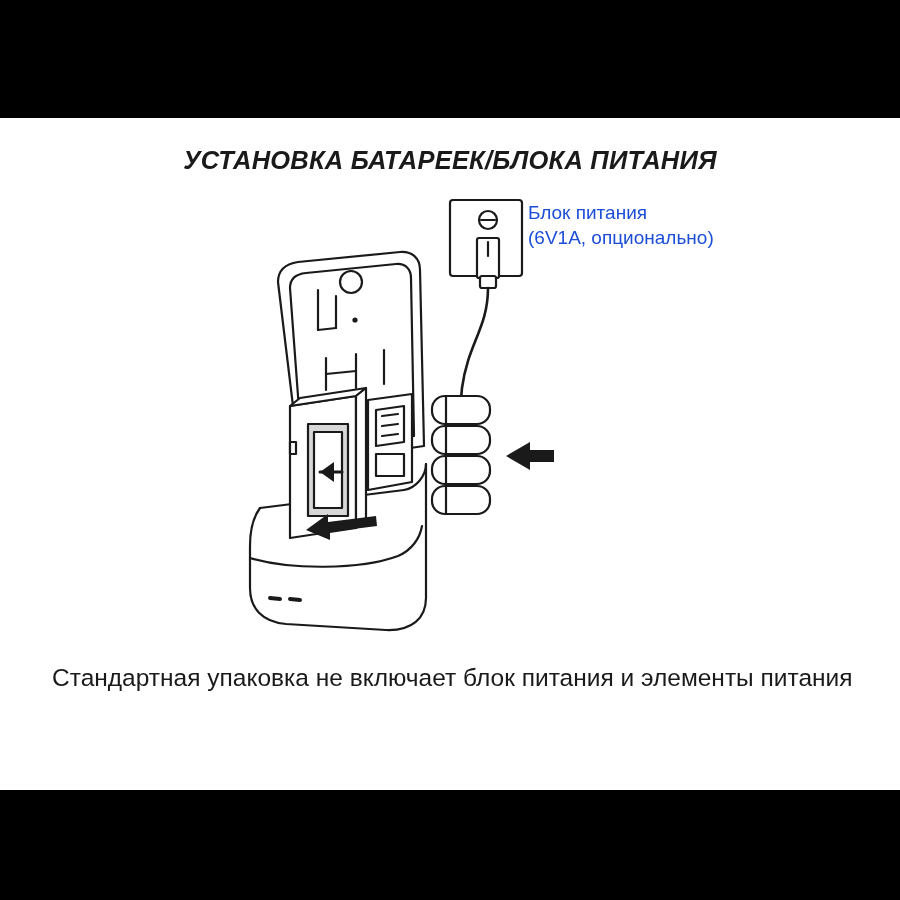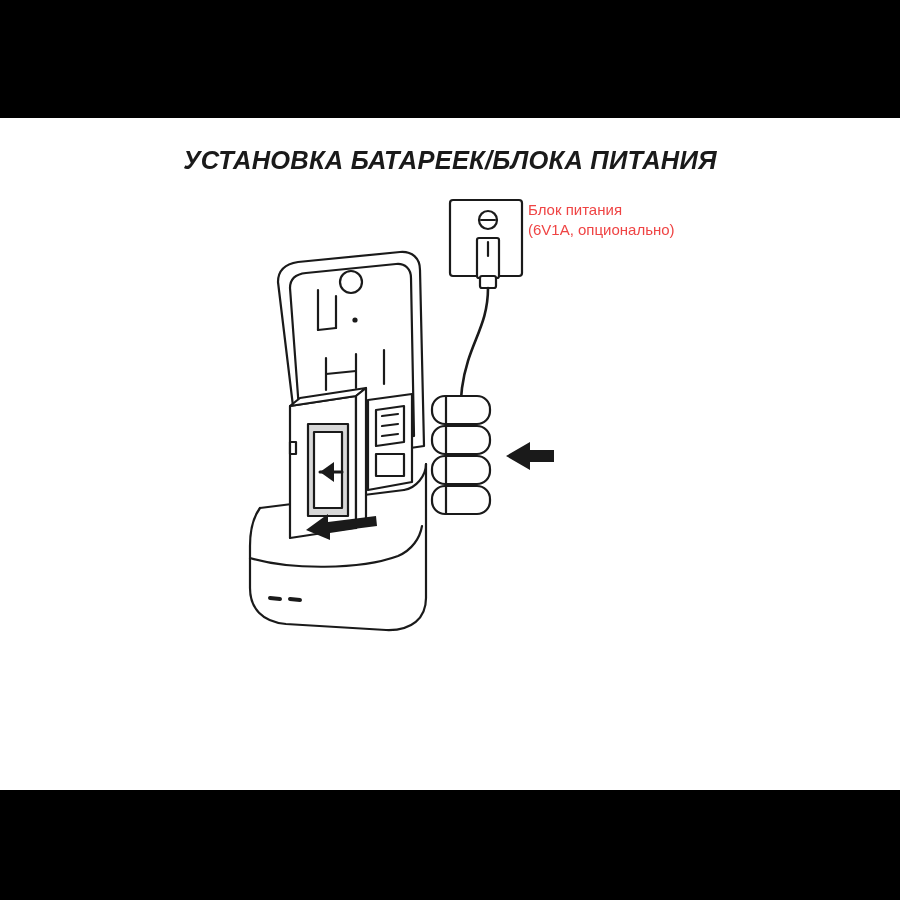--- a/index.html
+++ b/index.html
@@ -43,22 +43,22 @@
   }
   .diagram {
     position: absolute;
     left: 150px;
     top: 60px;
     width: 640px;
     height: 480px;
   }
   .callout {
     position: absolute;
-    font-size: 15px;
-    color: #ef4444;
+    font-size: 19px;
+    color: #1d4ed8;
     line-height: 1.32;
     white-space: pre-line;
   }
   #psu-label { left: 528px; top: 82px; }
   #battery-label { left: 538px; top: 284px; }
   .footnote {
     position: absolute;
     left: 52px;
     top: 540px;
     width: 810px;
@@ -158,15 +158,16 @@
           </g>
 
         </g>
       </svg>
     </div>
 
     <div class="callout" id="psu-label">Блок питания
 (6V1A, опционально)</div>
 
 
+    <div class="footnote">Стандартная упаковка не включает блок питания и элементы питания</div>
 
   </div>
 </div>
 
 </body></html>

